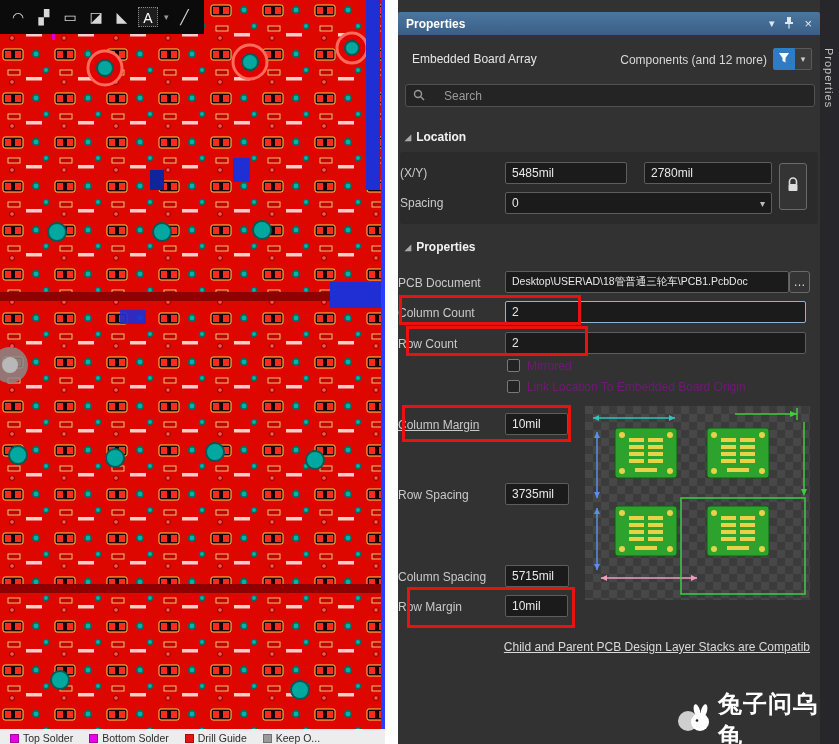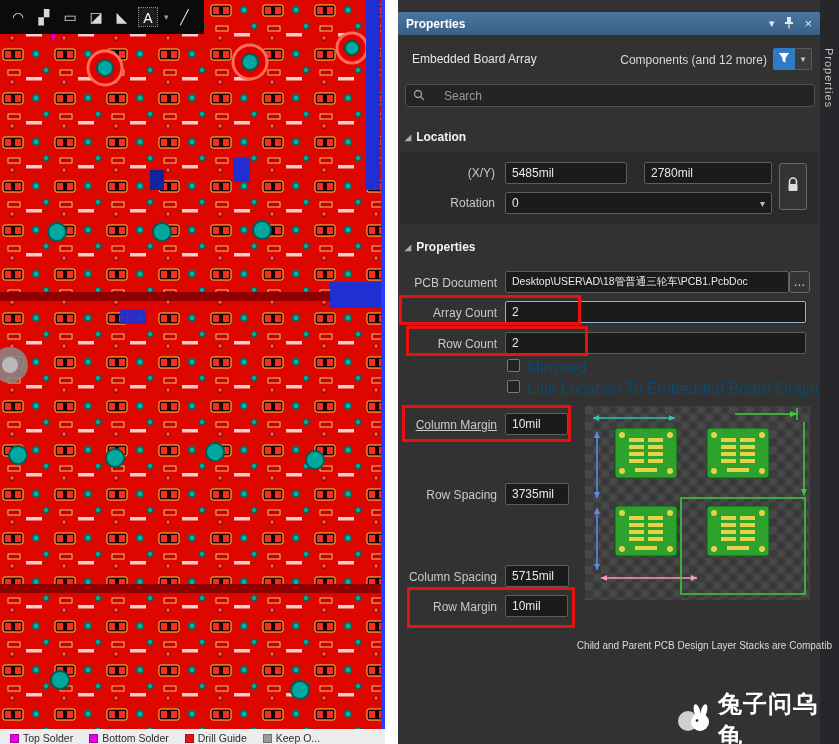--- a/index.html
+++ b/index.html
@@ -30,21 +30,21 @@
   .vert-tab  { position:absolute; left:3px; top:48px; writing-mode:vertical-rl; color:#c2c2c2;
                font-size:11px; letter-spacing:1px; cursor:pointer; }
 
   
   .panel-header { left:398px; top:12px; width:422px; height:23px;
                   background:linear-gradient(#4b769f,#3a5f86); border-radius:2px 2px 0 0;
                   display:flex; align-items:center; padding:0 8px; z-index:3; }
   .panel-title { color:#fff; font-size:12px; font-weight:bold; flex:1; }
   .hdr-ico { color:#dfe7ef; font-size:11px; margin-left:10px; cursor:pointer; line-height:1; }
 
-  .lbl { position:absolute; font-size:12px; color:#c9c9c9; text-align:right; white-space:nowrap; }
+  .lbl { position:absolute; font-size:12px; color:#c9c9c9; text-align:left; white-space:nowrap; }
   .stext { position:absolute; font-size:12px; color:#e6e6e6; white-space:nowrap; }
   .section-hd { position:absolute; font-size:12px; font-weight:bold; color:#f2f2f2; }
   .tri { color:#a9a9a9; font-size:8px; margin-right:5px; vertical-align:1px; }
 
   .field { position:absolute; height:22px; background:#1b1b1b; border:1px solid #5d5d5d; border-radius:2px;
            color:#e8e8e8; font-size:12px; padding:0 6px; font-family:"Liberation Sans",sans-serif; }
   .field.small-font { font-size:10.5px; }
   .field.focused { border-color:#93b2cf; }
   .dropdown { position:absolute; height:22px; background:#1b1b1b; border:1px solid #5d5d5d; border-radius:2px;
               color:#e8e8e8; font-size:12px; display:flex; align-items:center; padding:0 6px; cursor:pointer; }
@@ -62,24 +62,24 @@
   .searchbox { position:absolute; left:405px; top:84px; width:410px; height:23px; background:#242424;
                border:1px solid #515151; border-radius:3px; display:flex; align-items:center; padding:0 7px; }
   .searchbox input { flex:1; background:transparent; border:none; outline:none; color:#cfcfcf;
                      font-size:12px; margin-left:19px; font-family:"Liberation Sans",sans-serif; }
   .searchbox input::placeholder { color:#9a9a9a; }
 
   .group-bg { position:absolute; background:#2b2b2b; border-radius:3px; }
 
   .cb { position:absolute; width:13px; height:13px; background:#232323; border:1px solid #7a7a7a;
         border-radius:2px; cursor:pointer; }
-  .cb-lbl { position:absolute; font-size:16px; color:#0c4a6e; white-space:nowrap; }
-
-  .footer-note { position:absolute; left:480px; top:640px; width:352px; text-align:right;
-                 font-size:10px; color:#dadada; white-space:nowrap; overflow:hidden; }
+  .cb-lbl { position:absolute; font-size:12px; color:#701a75; white-space:nowrap; }
+
+  .footer-note { position:absolute; left:458px; top:640px; width:352px; text-align:right;
+                 font-size:12px; color:#dadada; white-space:nowrap; overflow:hidden;text-decoration:underline; }
 
   .annot { position:absolute; border:3px solid #e8120e; z-index:50; pointer-events:none; }
 
   .watermark { position:absolute; left:676px; top:688px; display:flex; align-items:center; gap:6px; }
   .watermark .wm-text { color:#ffffff; font-size:24px; font-weight:bold; letter-spacing:1px; }
 </style>
 </head>
 <body>
 
 <div id="screen">
@@ -216,37 +216,37 @@
   <input class="field" style="left: 505px; top: 162px; width: 122px;" value="5485mil">
   <input class="field" style="left: 644px; top: 162px; width: 128px;" value="2780mil">
   <div class="btn" style="left:779px; top:163px; width:28px; height:47px;">
     <span>
       <svg width="14" height="17" viewBox="0 0 14 17">
           <path d="M3.5 8 V5.5 a3.5 3.5 0 0 1 7 0 V8" fill="none" stroke="#dddddd" stroke-width="1.6"></path>
           <rect x="2.5" y="8" width="9" height="7" rx="1" fill="#dddddd"></rect>
         </svg>
     </span>
   </div>
-  <div class="lbl" style="left:400px; top:196px; width:95px;">Rotation</div>
+  <div class="lbl" style="left:400px; top:196px; width:95px;">Spacing</div>
   <div class="dropdown" style="left:505px; top:192px; width:267px;">
     <span class="dd-val">0</span>
     <span class="dd-car">▾</span>
   </div>
 
   <div class="section-hd" style="left:405px; top:240px;">
     <span class="tri">◢</span><span>Properties</span>
   </div>
 
   <div class="lbl" style="left:398px; top:276px; width:99px;">PCB Document</div>
   <input class="field small-font" style="left: 505px; top: 271px; width: 284px;" value="Desktop\USER\AD\18管普通三轮车\PCB1.PcbDoc">
   <div class="btn" style="left:789px; top:271px; width:21px; height:22px; font-size:12px;">
     <span>…</span>
   </div>
 
-  <div class="lbl" style="left:398px; top:306px; width:99px;">Array Count</div>
+  <div class="lbl" style="left:398px; top:306px; width:99px;">Column Count</div>
   <input class="field focused" style="left: 505px; top: 301px; width: 301px;" value="2">
 
   <div class="lbl" style="left:398px; top:337px; width:99px;">Row Count</div>
   <input class="field" style="left: 505px; top: 332px; width: 301px;" value="2">
 
   <div class="cb" style="left:507px; top:359px;"></div>
   <div class="cb-lbl" style="left:527px; top:359px;">Mirrored</div>
 
   <div class="cb" style="left:507px; top:380px;"></div>
   <div class="cb-lbl" style="left:527px; top:380px;">Link Location To Embedded Board Origin</div>

